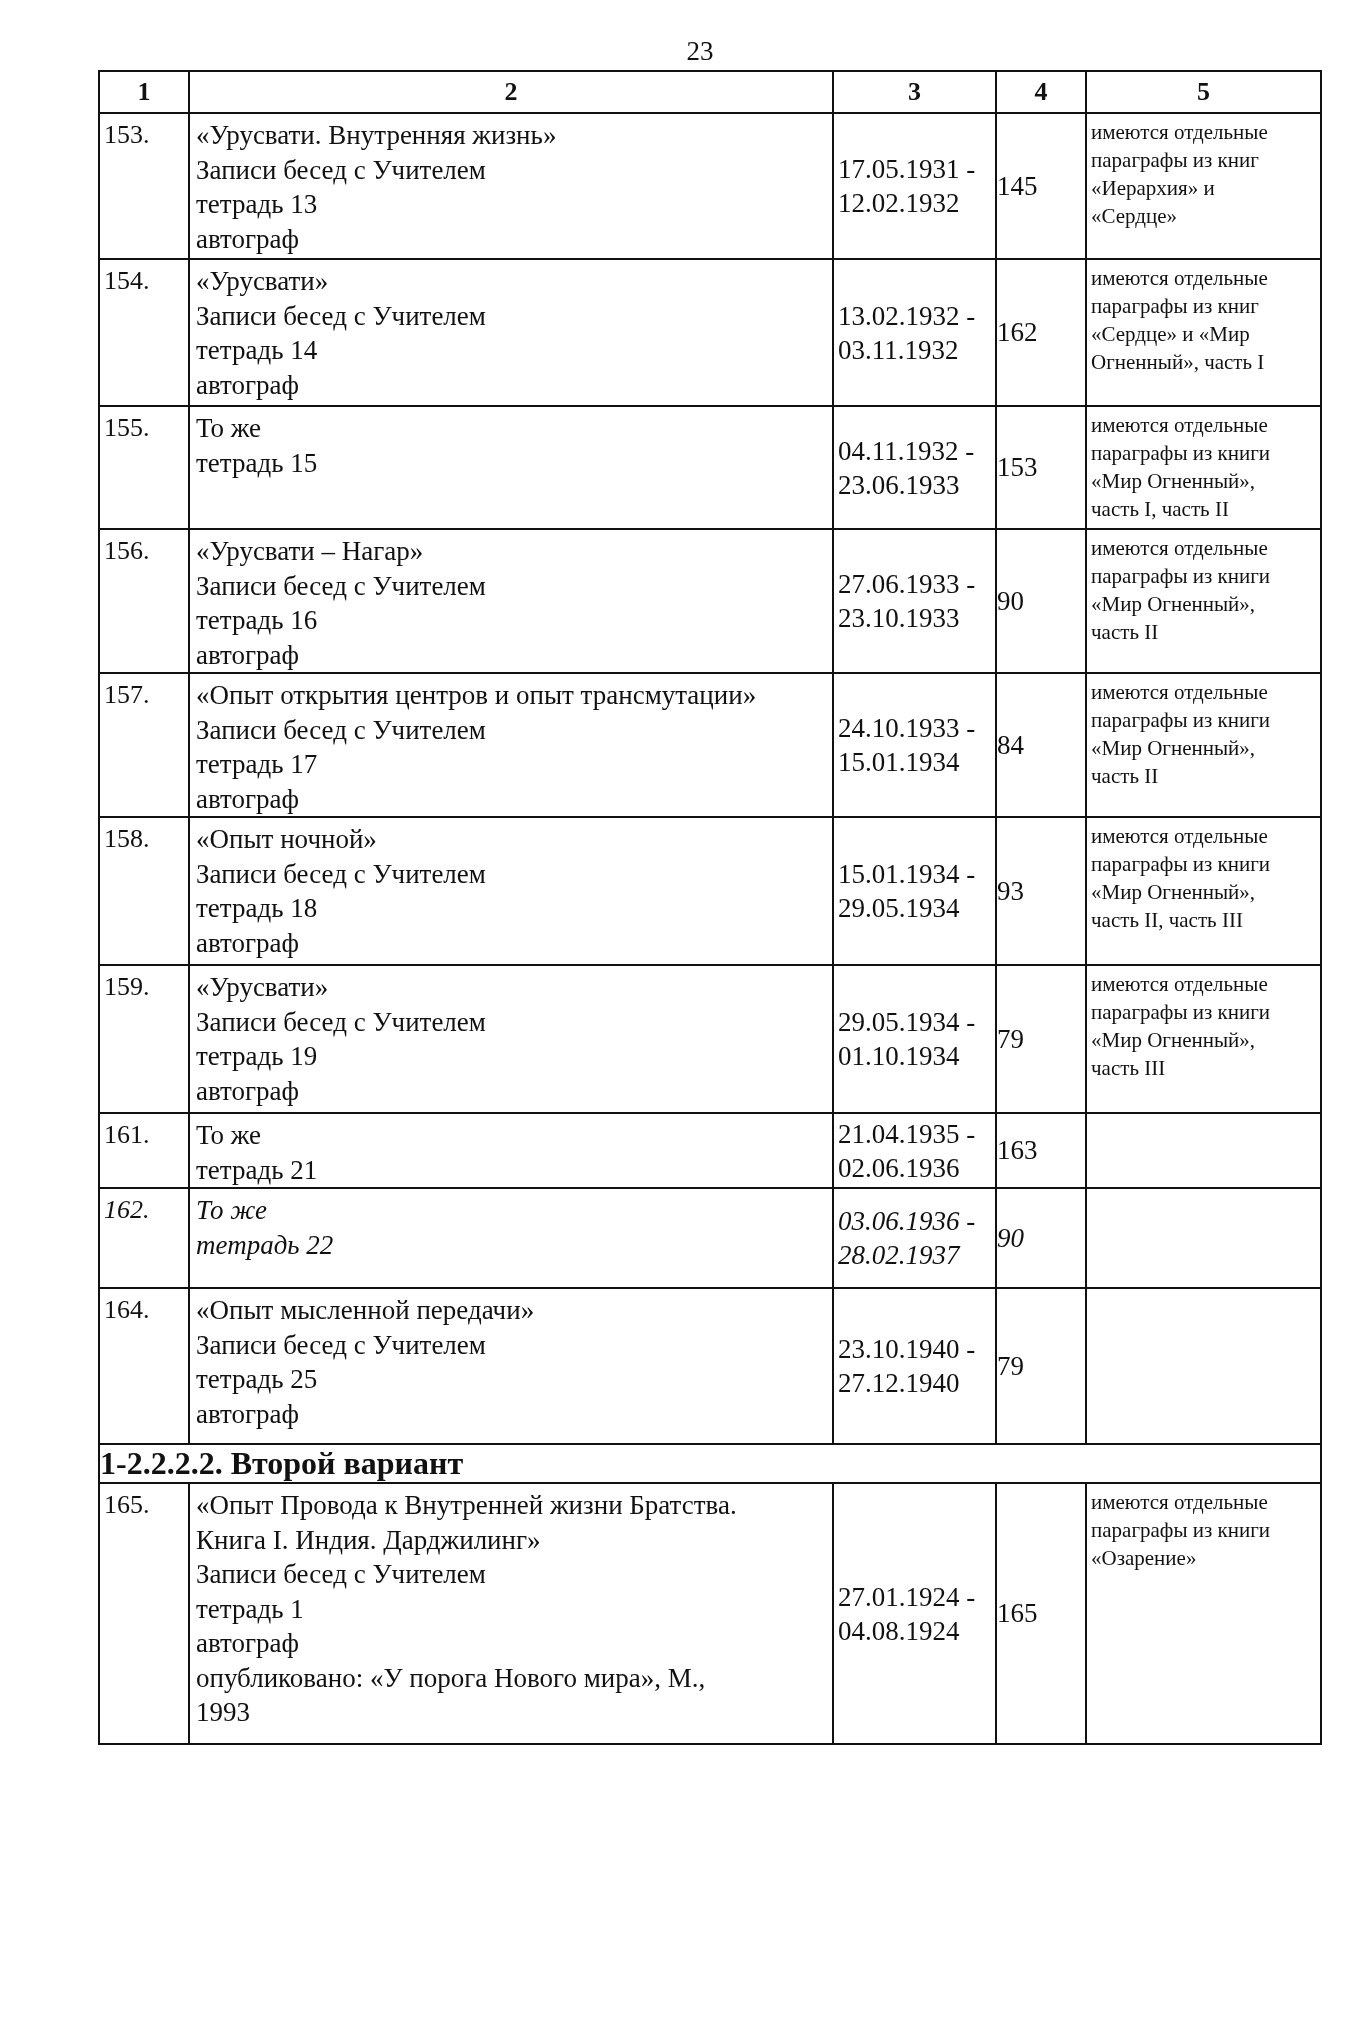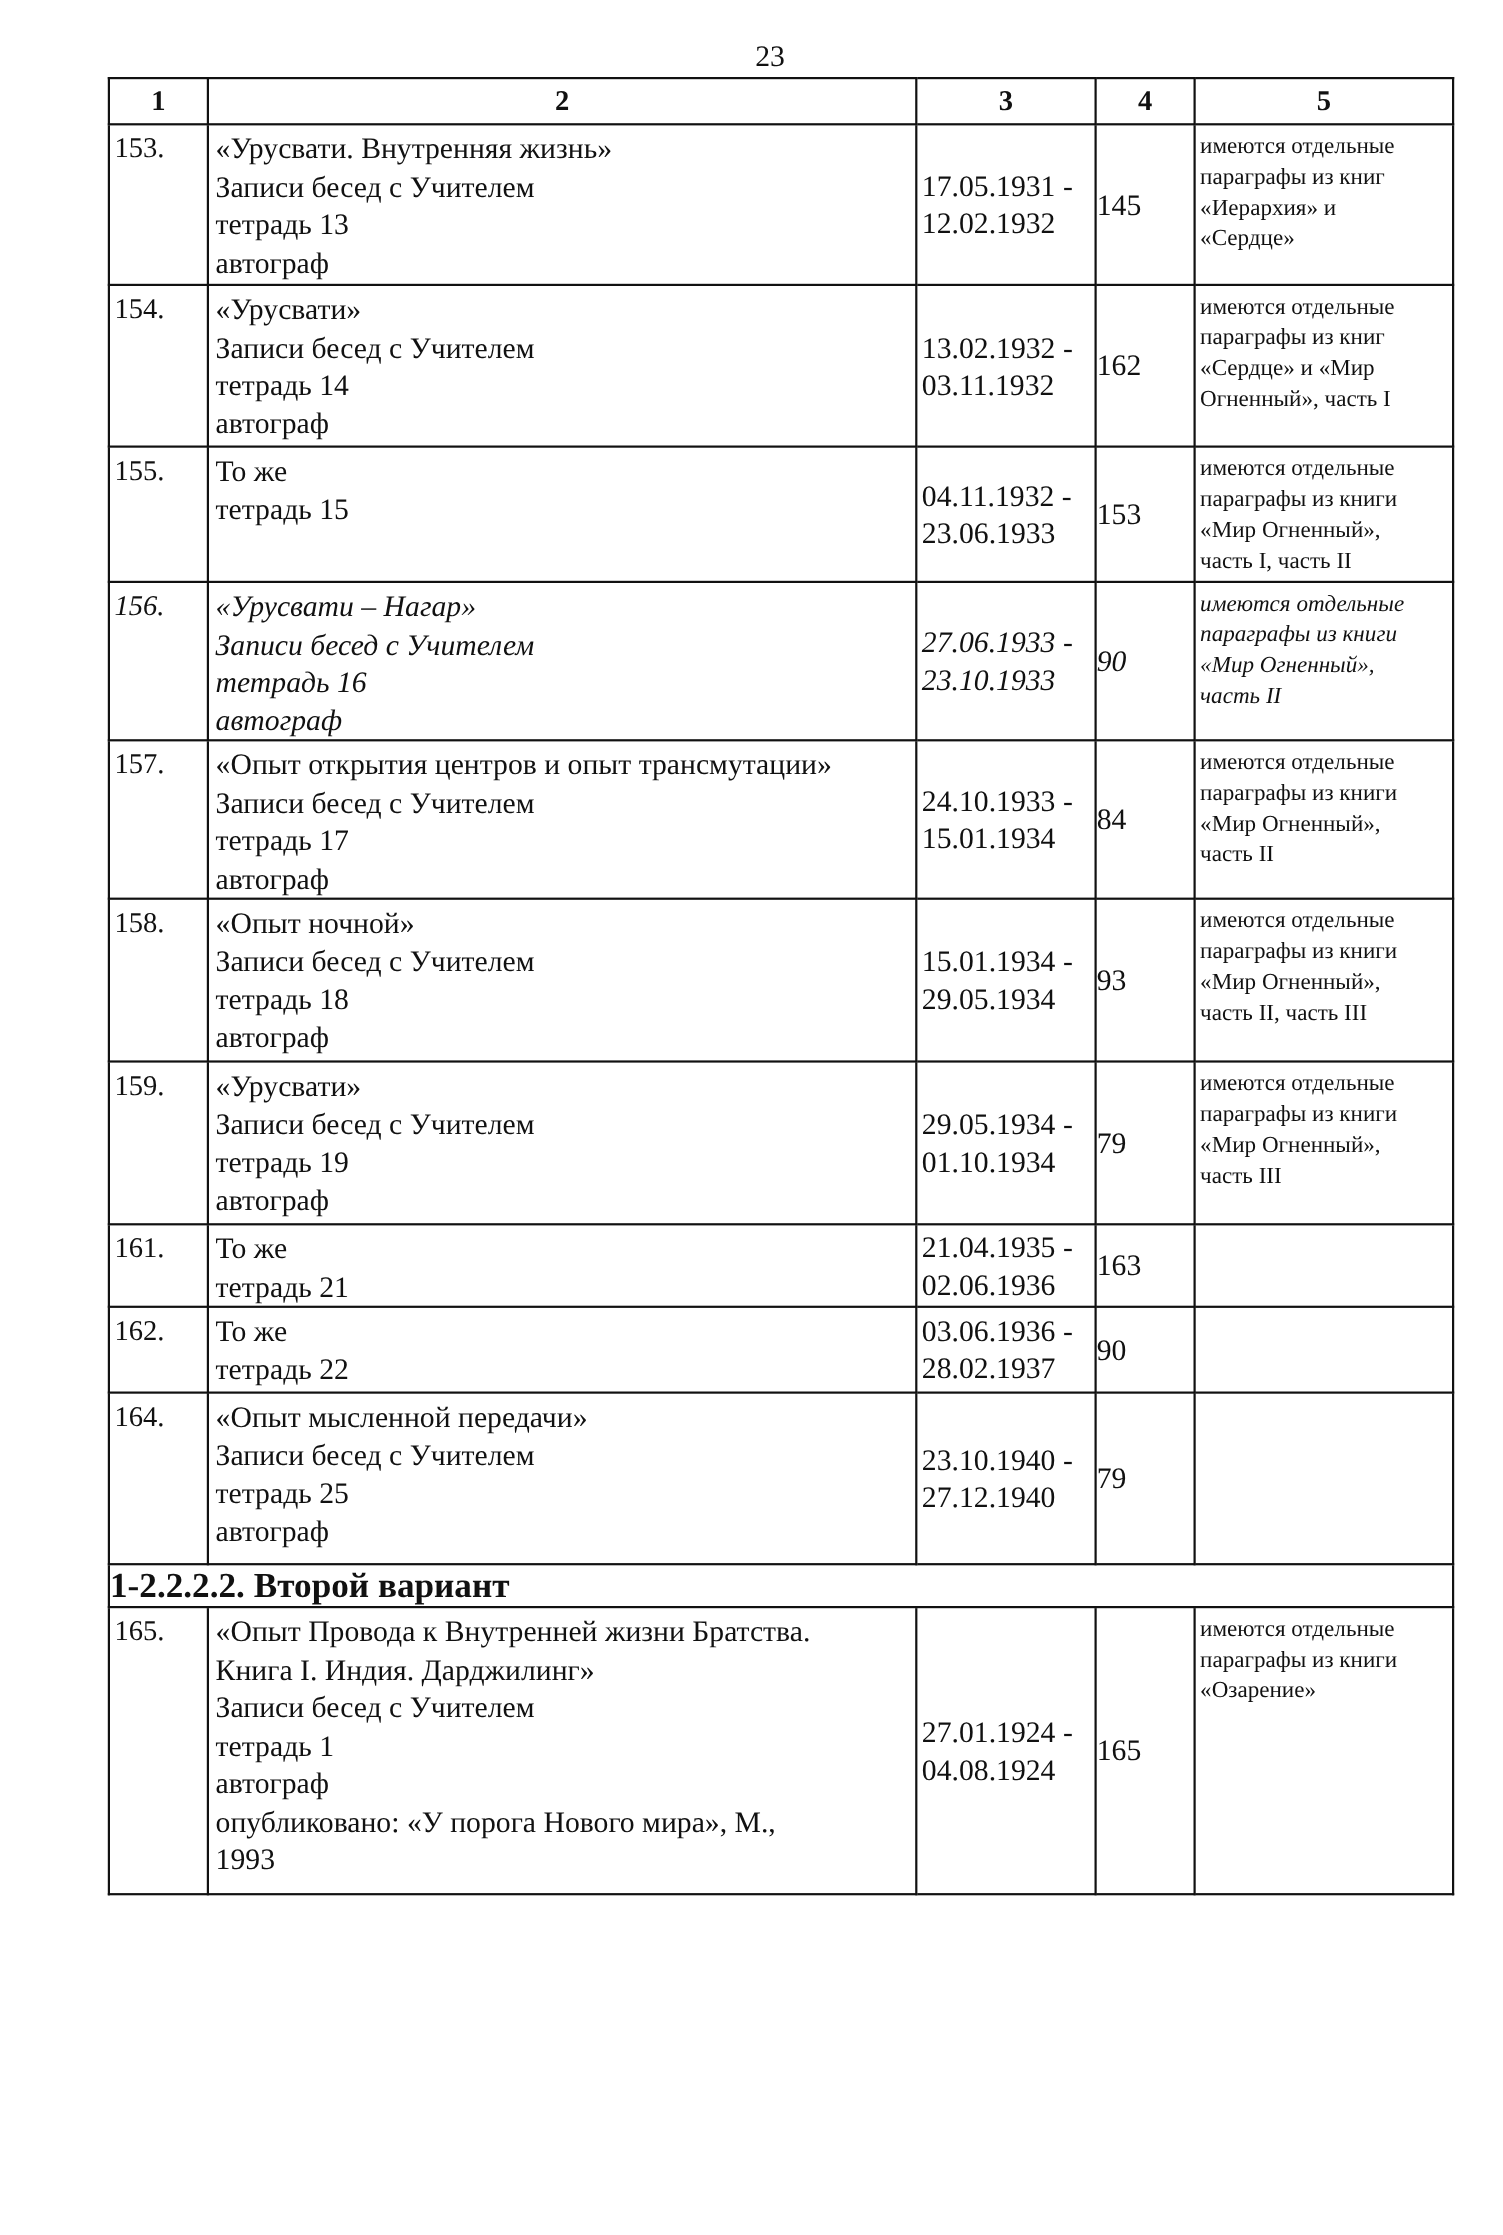--- a/index.html
+++ b/index.html
@@ -95,21 +95,21 @@
           <div>23.06.1933</div>
         </td>
         <td class="count">153</td>
         <td class="notes">
           <div>имеются отдельные</div>
           <div>параграфы из книги</div>
           <div>«Мир Огненный»,</div>
           <div>часть I, часть II</div>
         </td>
       </tr>
-      <tr style="height: 144px; font-style: italic;">
+      <tr style="height: 144px;">
         <td class="num">156.</td>
         <td class="desc">
           <div>«Урусвати – Нагар»</div>
           <div>Записи бесед с Учителем</div>
           <div>тетрадь 16</div>
           <div>автограф</div>
         </td>
         <td class="dates">
           <div>27.06.1933 -</div>
           <div>23.10.1933</div>
@@ -188,21 +188,21 @@
           <div>То же</div>
           <div>тетрадь 21</div>
         </td>
         <td class="dates">
           <div>21.04.1935 -</div>
           <div>02.06.1936</div>
         </td>
         <td class="count">163</td>
         <td class="notes"></td>
       </tr>
-      <tr style="height: 78px;">
+      <tr style="height: 100px; font-style: italic;">
         <td class="num">162.</td>
         <td class="desc">
           <div>То же</div>
           <div>тетрадь 22</div>
         </td>
         <td class="dates">
           <div>03.06.1936 -</div>
           <div>28.02.1937</div>
         </td>
         <td class="count">90</td>

